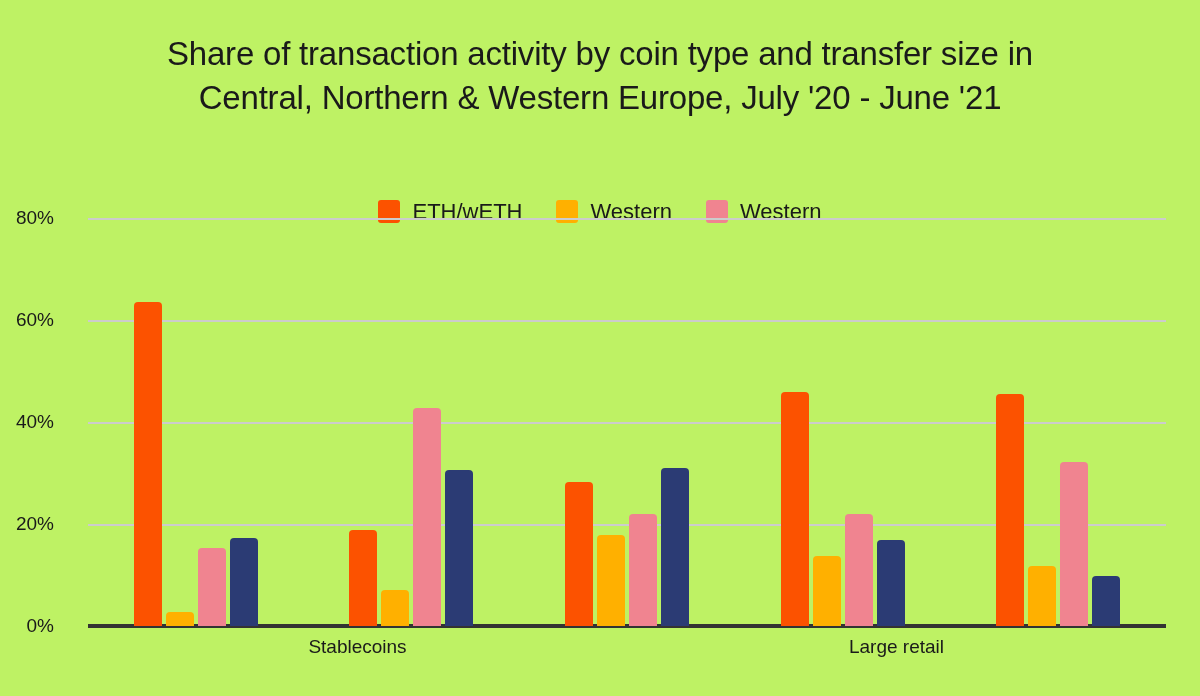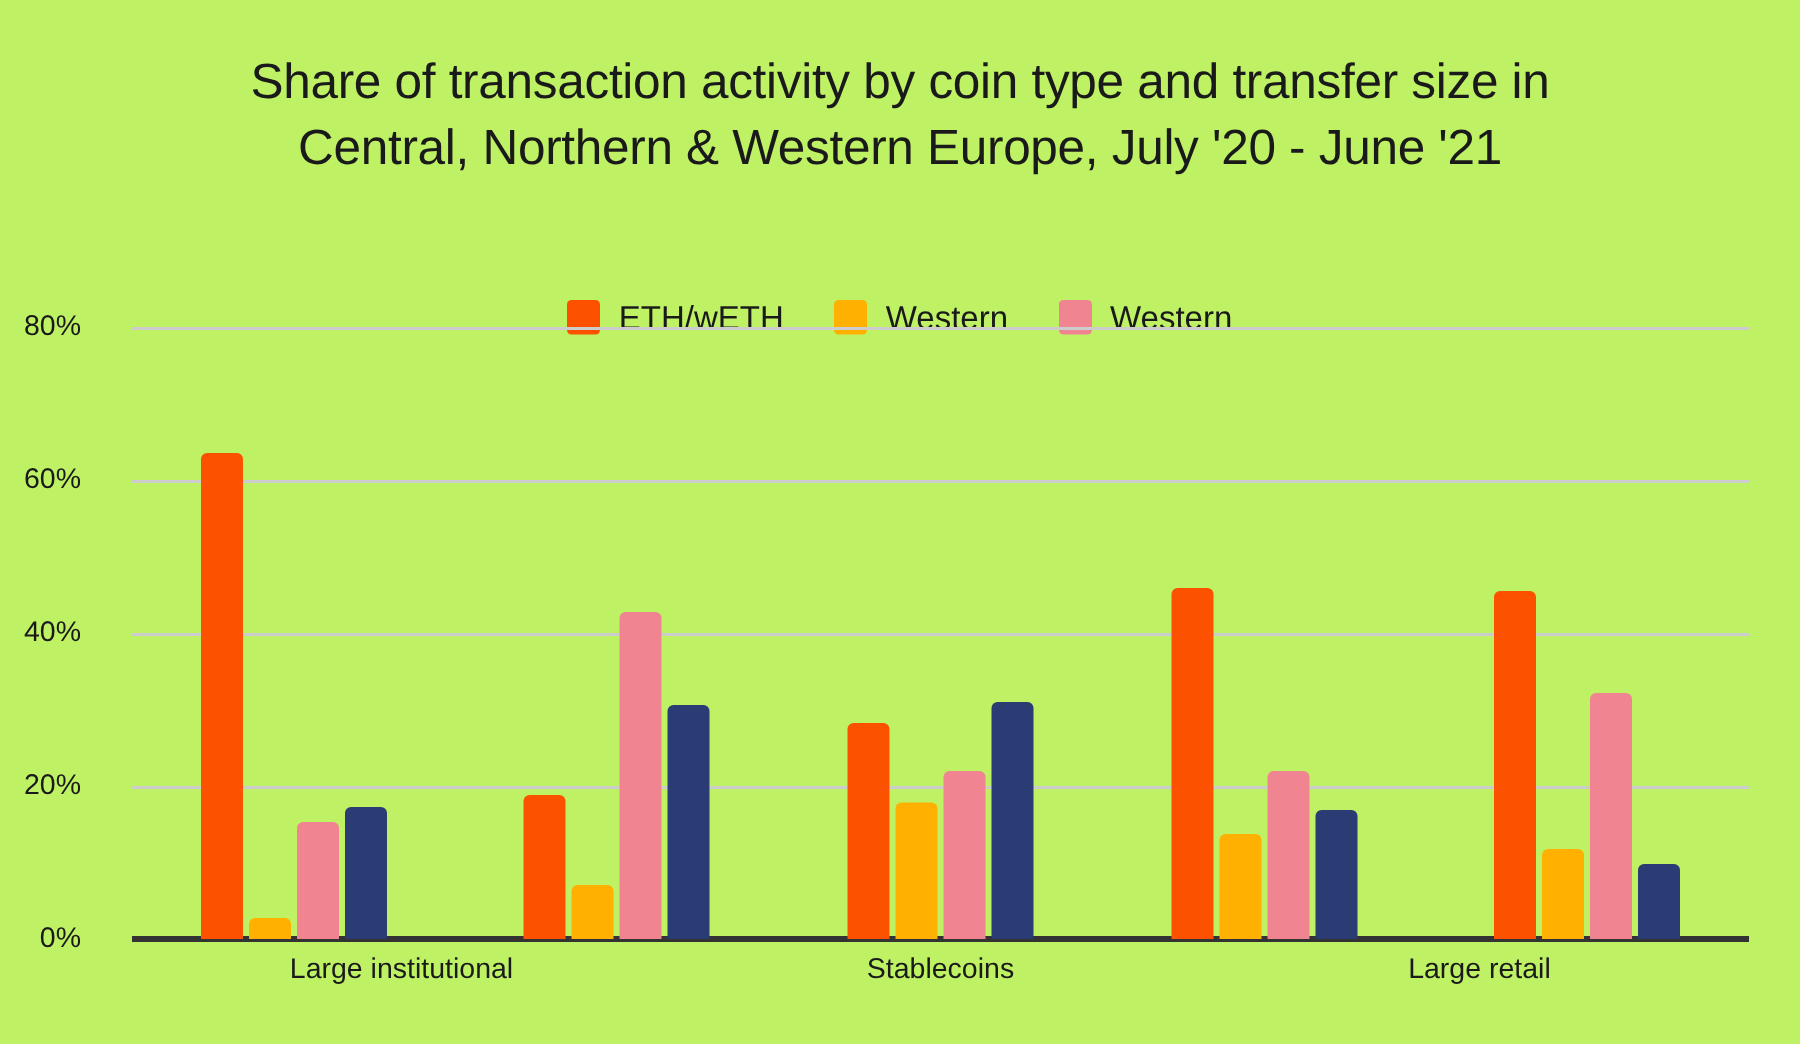--- a/index.html
+++ b/index.html
@@ -222,18 +222,17 @@
         </div>
       </div>
   <div class="ytick" style="top: 100%;">0%</div>
       <div class="ytick" style="top: 75%;">20%</div>
       <div class="ytick" style="top: 50%;">40%</div>
       <div class="ytick" style="top: 25%;">60%</div>
       <div class="ytick" style="top: 0%;">80%</div>
     </div>
 
   <div class="xlabels">
-      <div class="xlabel">Large institutional</div>
       <div class="xlabel">Stablecoins</div>
       <div class="xlabel">Large retail</div>
     </div>
 
 </div>
 
 </body></html>

